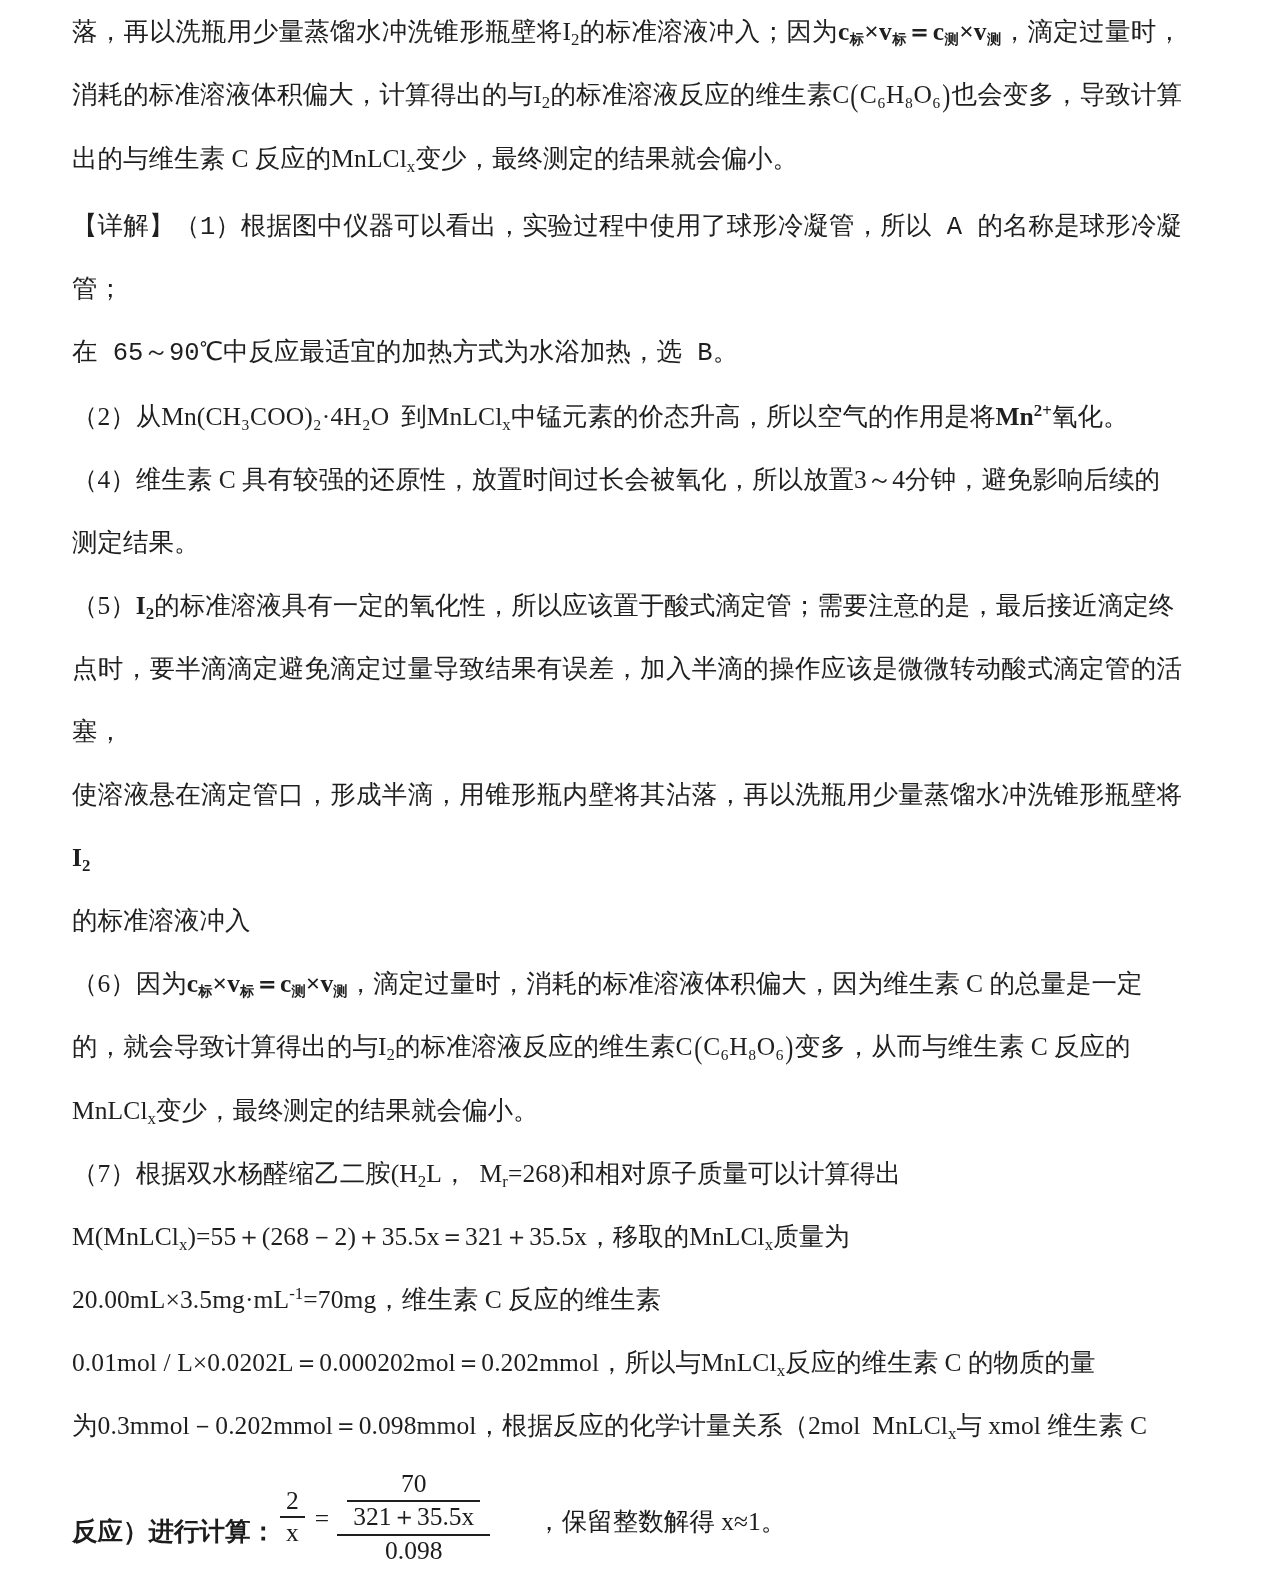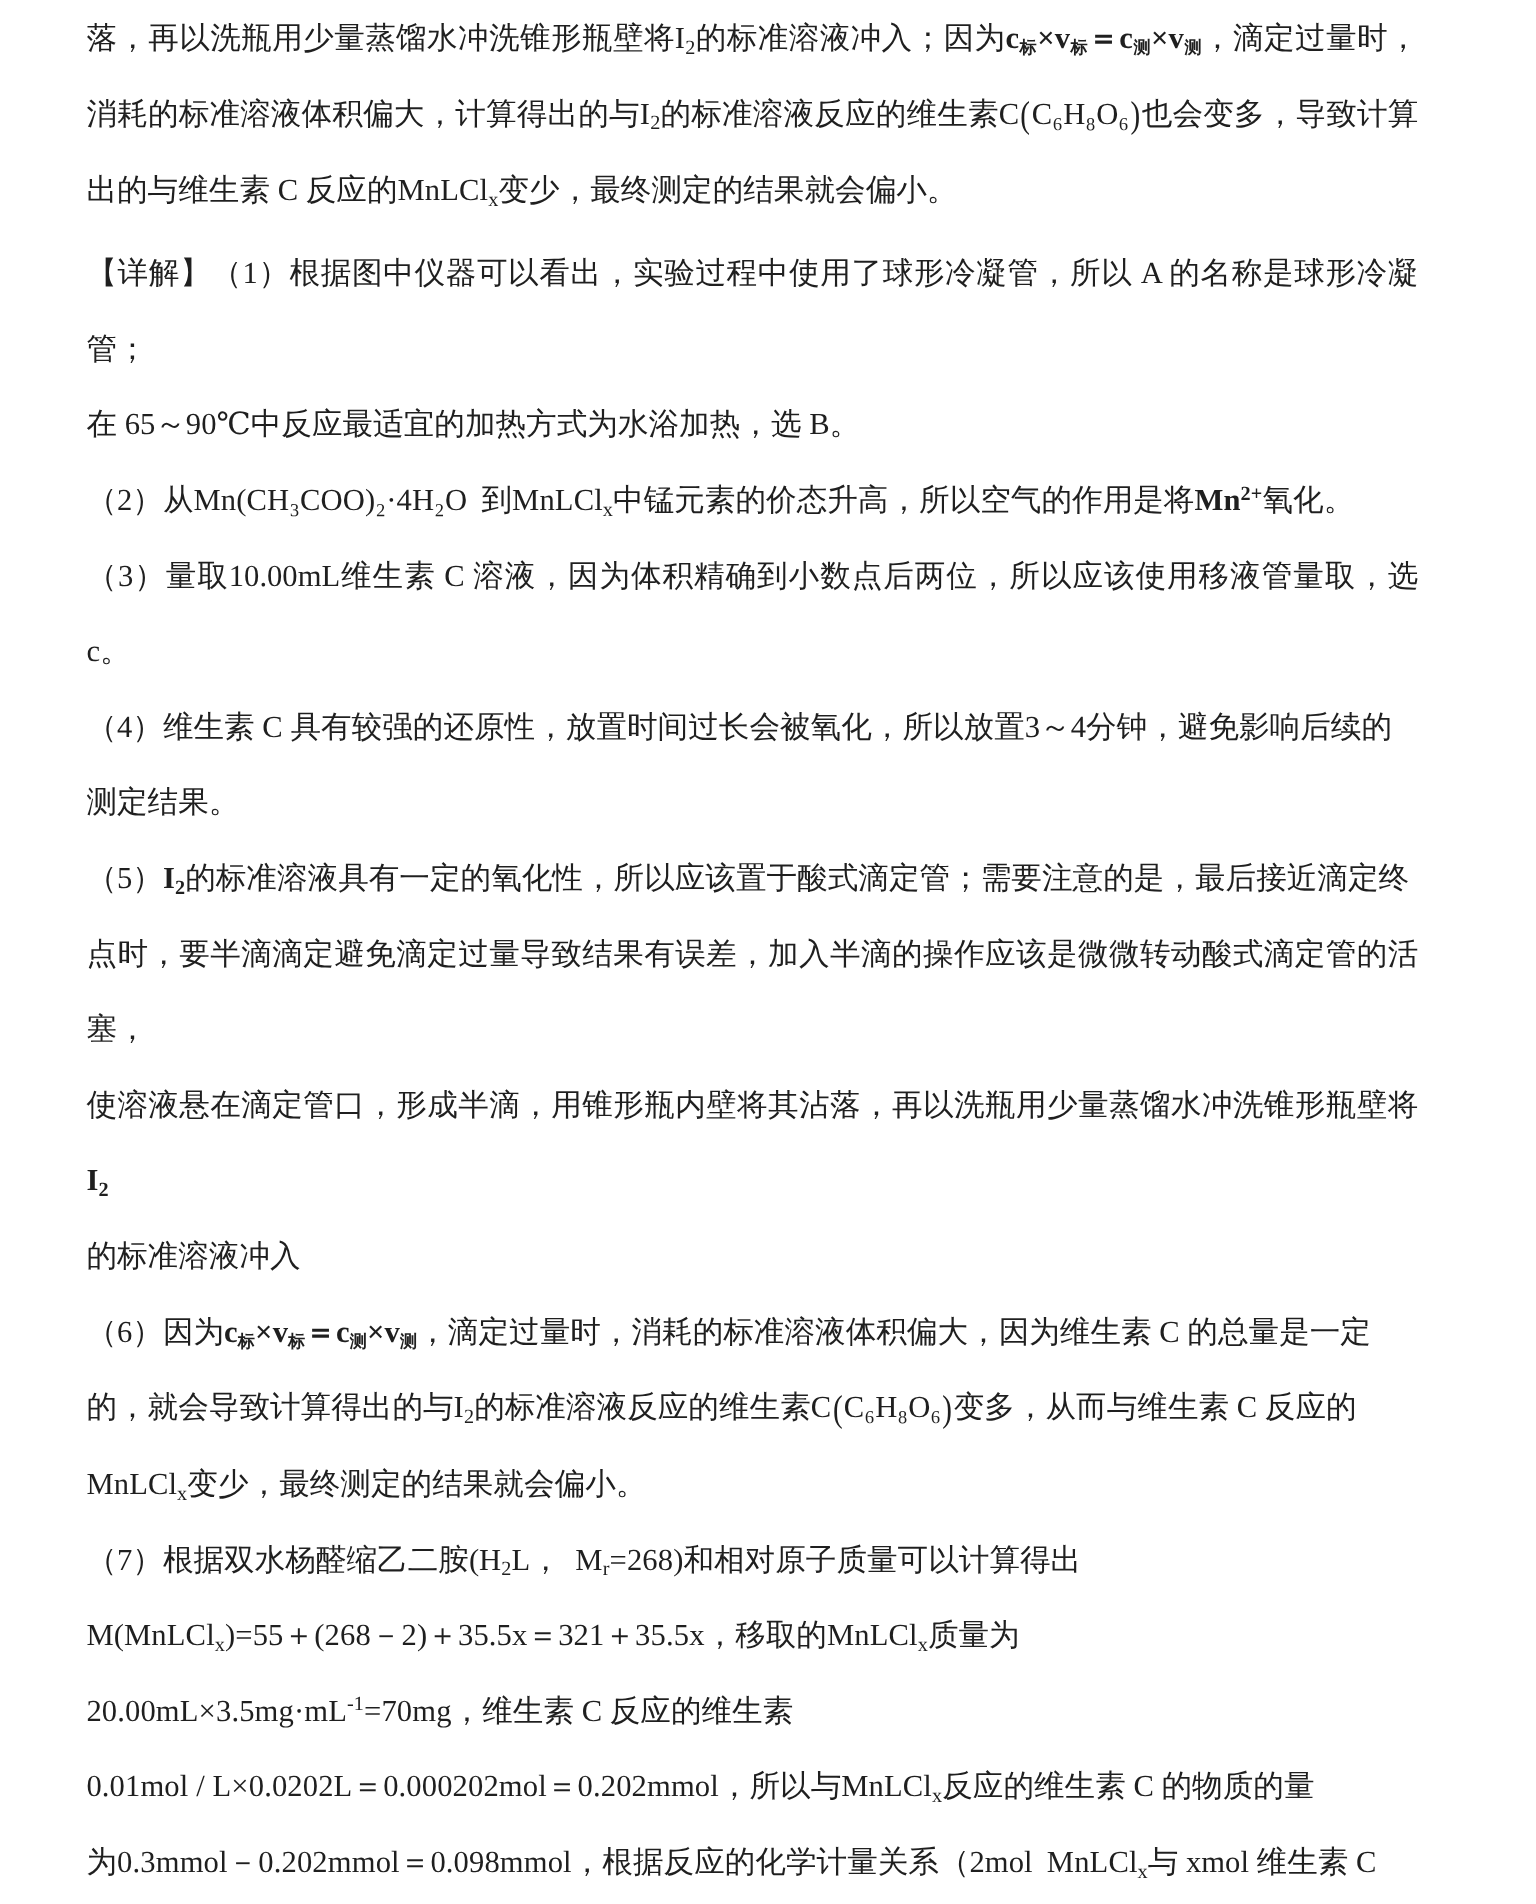--- a/index.html
+++ b/index.html
@@ -25,21 +25,21 @@
   }
   .para {
     font-size: 25.5px;
     line-height: 63px;
     text-align: justify;
     text-justify: inter-ideograph;
     margin: 0;
     color: #1f1f1f;
   }
   .sp-top-1 { margin-top: 0px; }
-  .sp-top-2 { margin-top: 6px; }
+  .sp-top-2 { margin-top: 6px; font-family: Liberation Mono, monospace; }
 
   
   .mth {
     font-family: "Liberation Serif", "DejaVu Serif", serif;
     letter-spacing: 0.1px;
   }
   sub {
     font-size: 0.66em;
     vertical-align: -0.28em;
     line-height: 0;
@@ -138,23 +138,20 @@
 
   <p class="para sp-top-2">
     <span>【详解】</span><span>（1）</span><span>根据图中仪器可以看出，实验过程中使用了球形冷凝管，所以 A 的名称是球形冷凝管；</span><br>
     <span>在 65～90℃中反应最适宜的加热方式为水浴加热，选 B。</span>
   </p>
 
   <p class="para sp-top-1">
     <span>（2）</span><span>从</span><span class="mth nowrap">Mn(CH₃COO)₂·4H₂O</span><span class="gap-sm"></span><span>到</span><span class="mth nowrap"><span>MnLCl</span><sub>x</sub></span><span>中锰元素的价态升高，所以空气的作用是将</span><span class="mth nowrap bf"><span>Mn</span><sup>2+</sup></span><span>氧化。</span>
   </p>
 
-  <p class="para sp-top-1">
-    <span>（3）</span><span>量取10.00mL维生素 C 溶液，因为体积精确到小数点后两位，所以应该使用移液管量取，选 c。</span>
-  </p>
 
   <p class="para sp-top-1">
     <span>（4）</span><span>维生素 C 具有较强的还原性，放置时间过长会被氧化，所以放置3～4分钟，避免影响后续的</span><br>
     <span>测定结果。</span>
   </p>
 
   <p class="para sp-top-1">
     <span>（5）</span><span class="mth nowrap bf"><span>I</span><sub>2</sub></span><span>的标准溶液具有一定的氧化性，所以应该置于酸式滴定管；需要注意的是，最后接近滴定终</span><br>
     <span>点时，要半滴滴定避免滴定过量导致结果有误差，加入半滴的操作应该是微微转动酸式滴定管的活塞，</span><br>
     <span>使溶液悬在滴定管口，形成半滴，用锥形瓶内壁将其沾落，再以洗瓶用少量蒸馏水冲洗锥形瓶壁将</span><span class="mth nowrap bf"><span>I</span><sub>2</sub></span><br>
@@ -189,20 +186,31 @@
   </p>
 
   <div class="eqline">
     <span class="eq-lead">反应）进行计算：</span>
     <span class="frac">
       <span class="num">2</span>
       <span class="bar"></span>
       <span class="den">x</span>
     </span>
     <span class="eq-eq">=</span>
+    <span class="frac outer">
+      <span class="num">
+        <span class="frac nested">
+          <span class="num">70</span>
+          <span class="bar"></span>
+          <span class="den">321＋35.5x</span>
+        </span>
+      </span>
+      <span class="bar"></span>
+      <span class="den">0.098</span>
+    </span>
     <span class="eq-tail">，保留整数解得 x≈1。</span>
   </div>
 
   <p class="answer-line">
     <span class="gap-sm"></span><span class="gap-wide"></span><span class="gap-mid"></span>
   </p>
 
 </div>
 
 </body></html>

